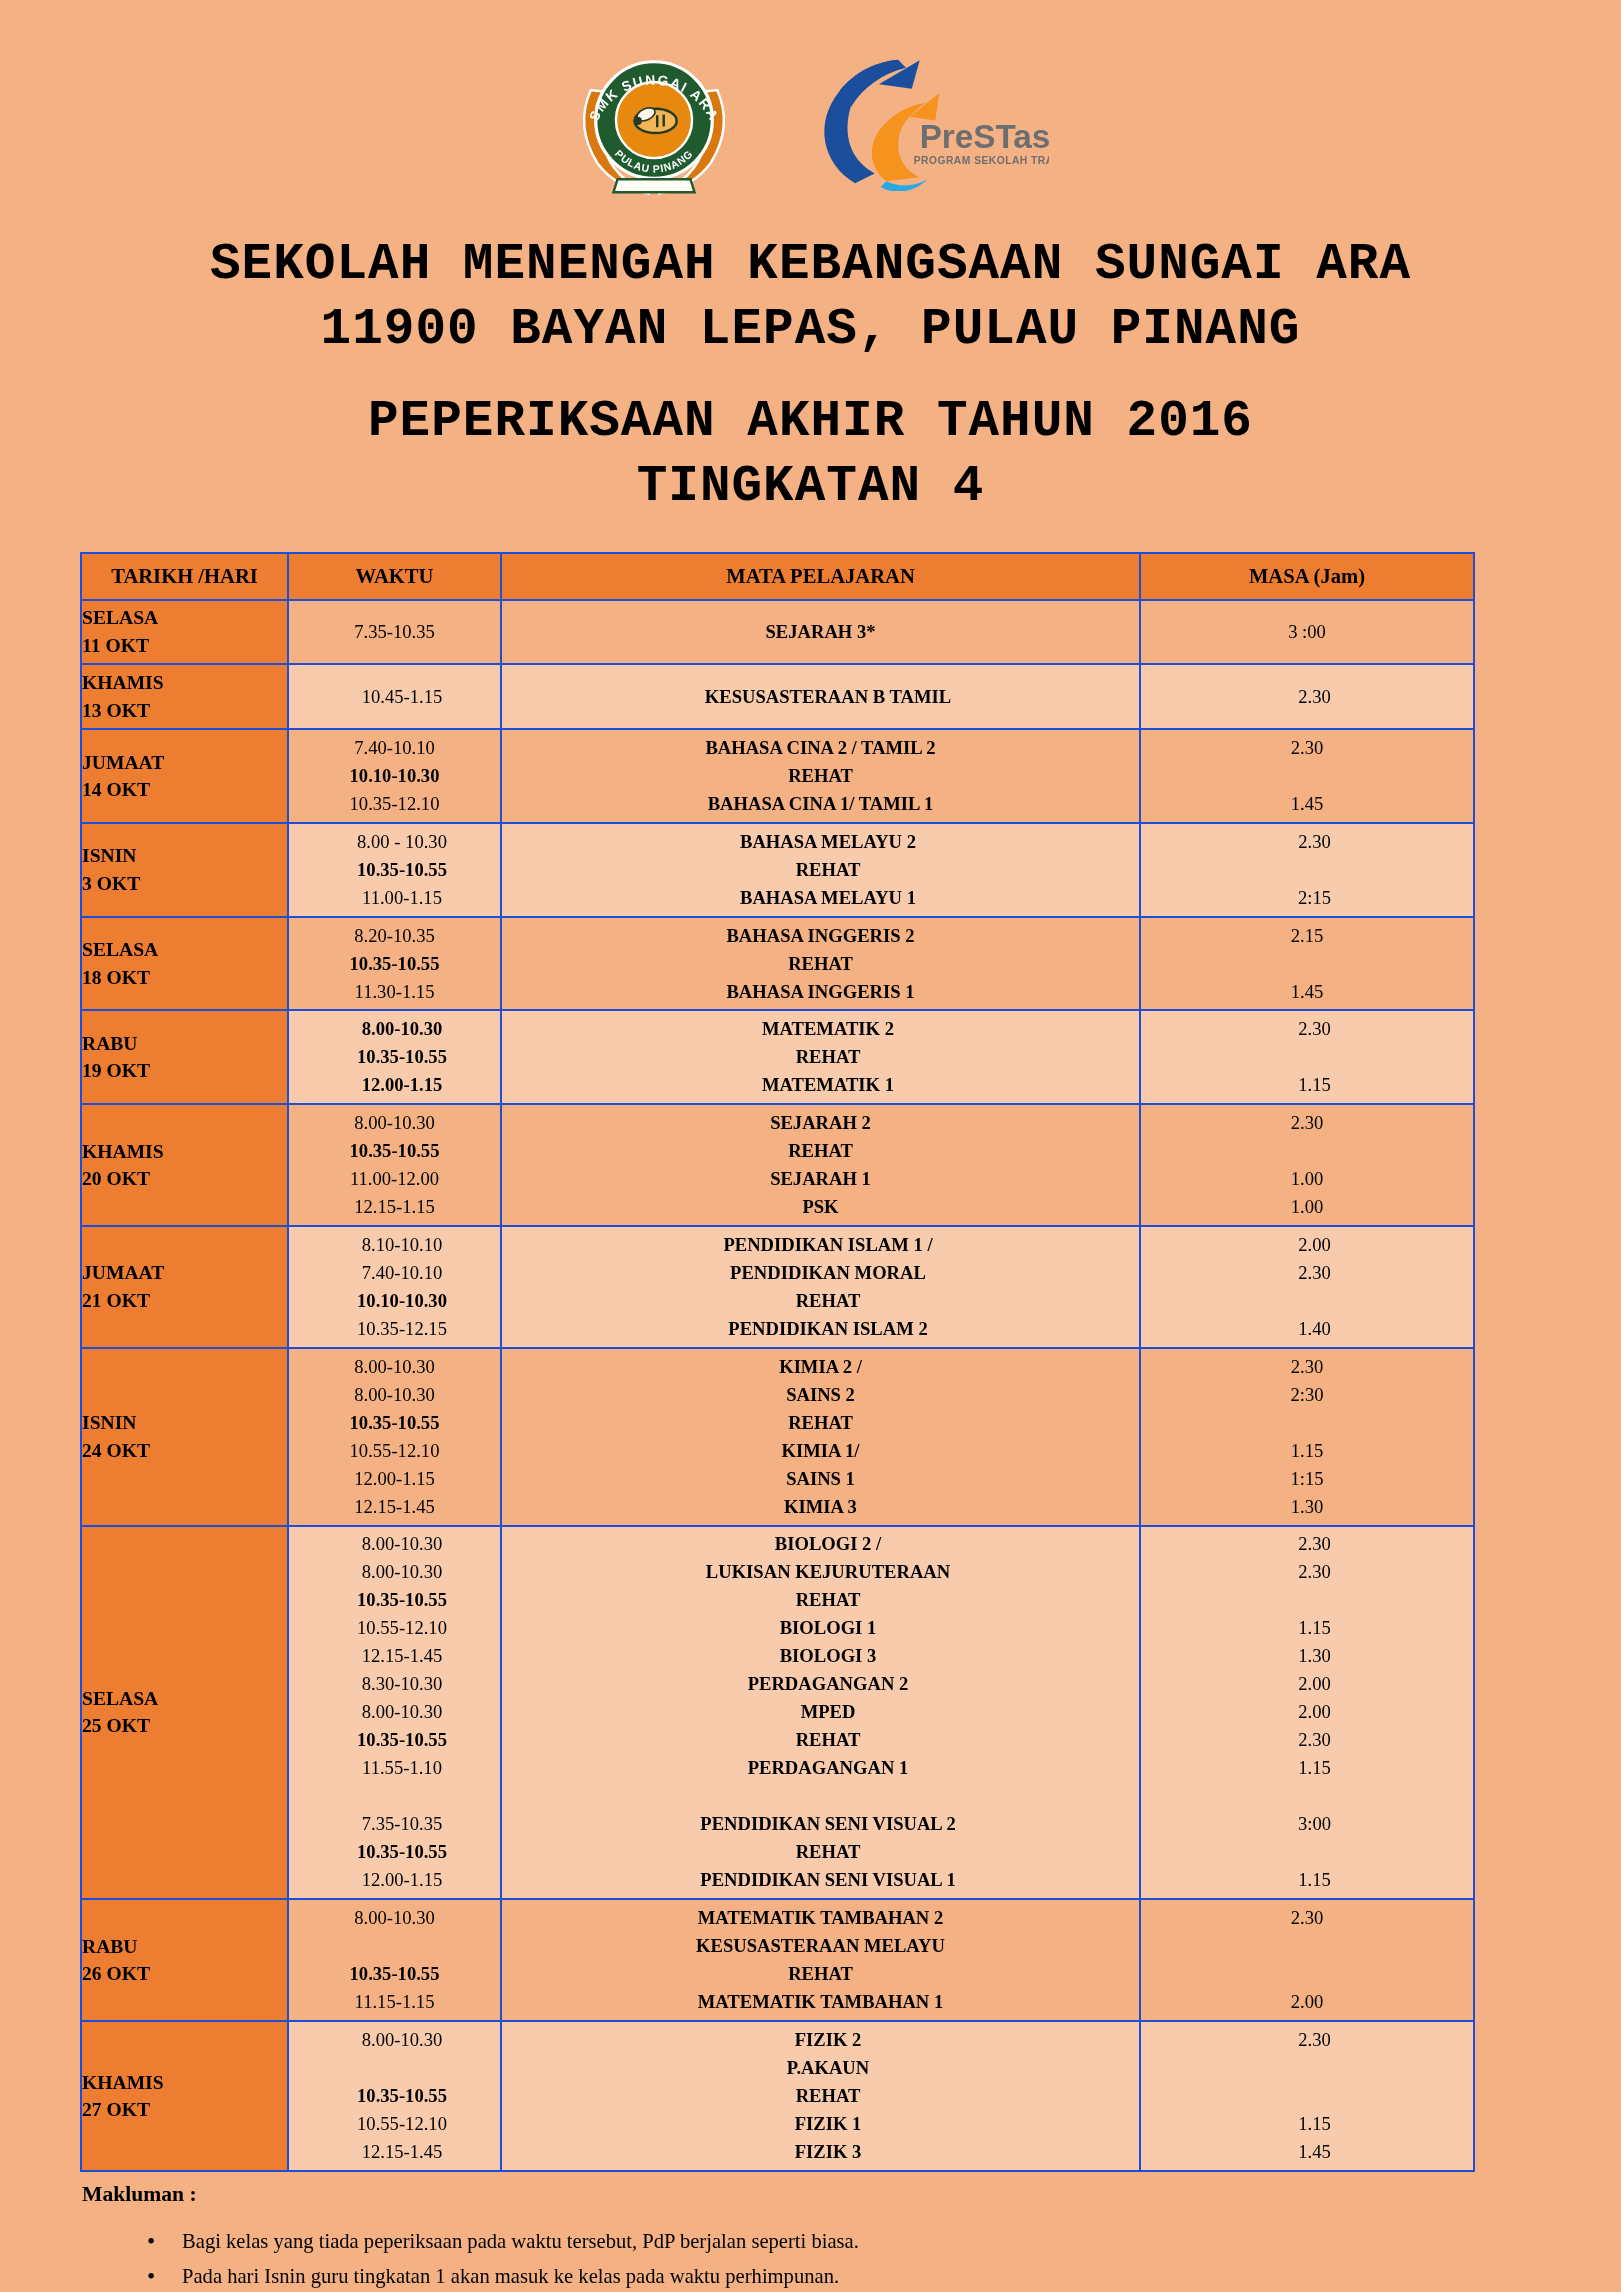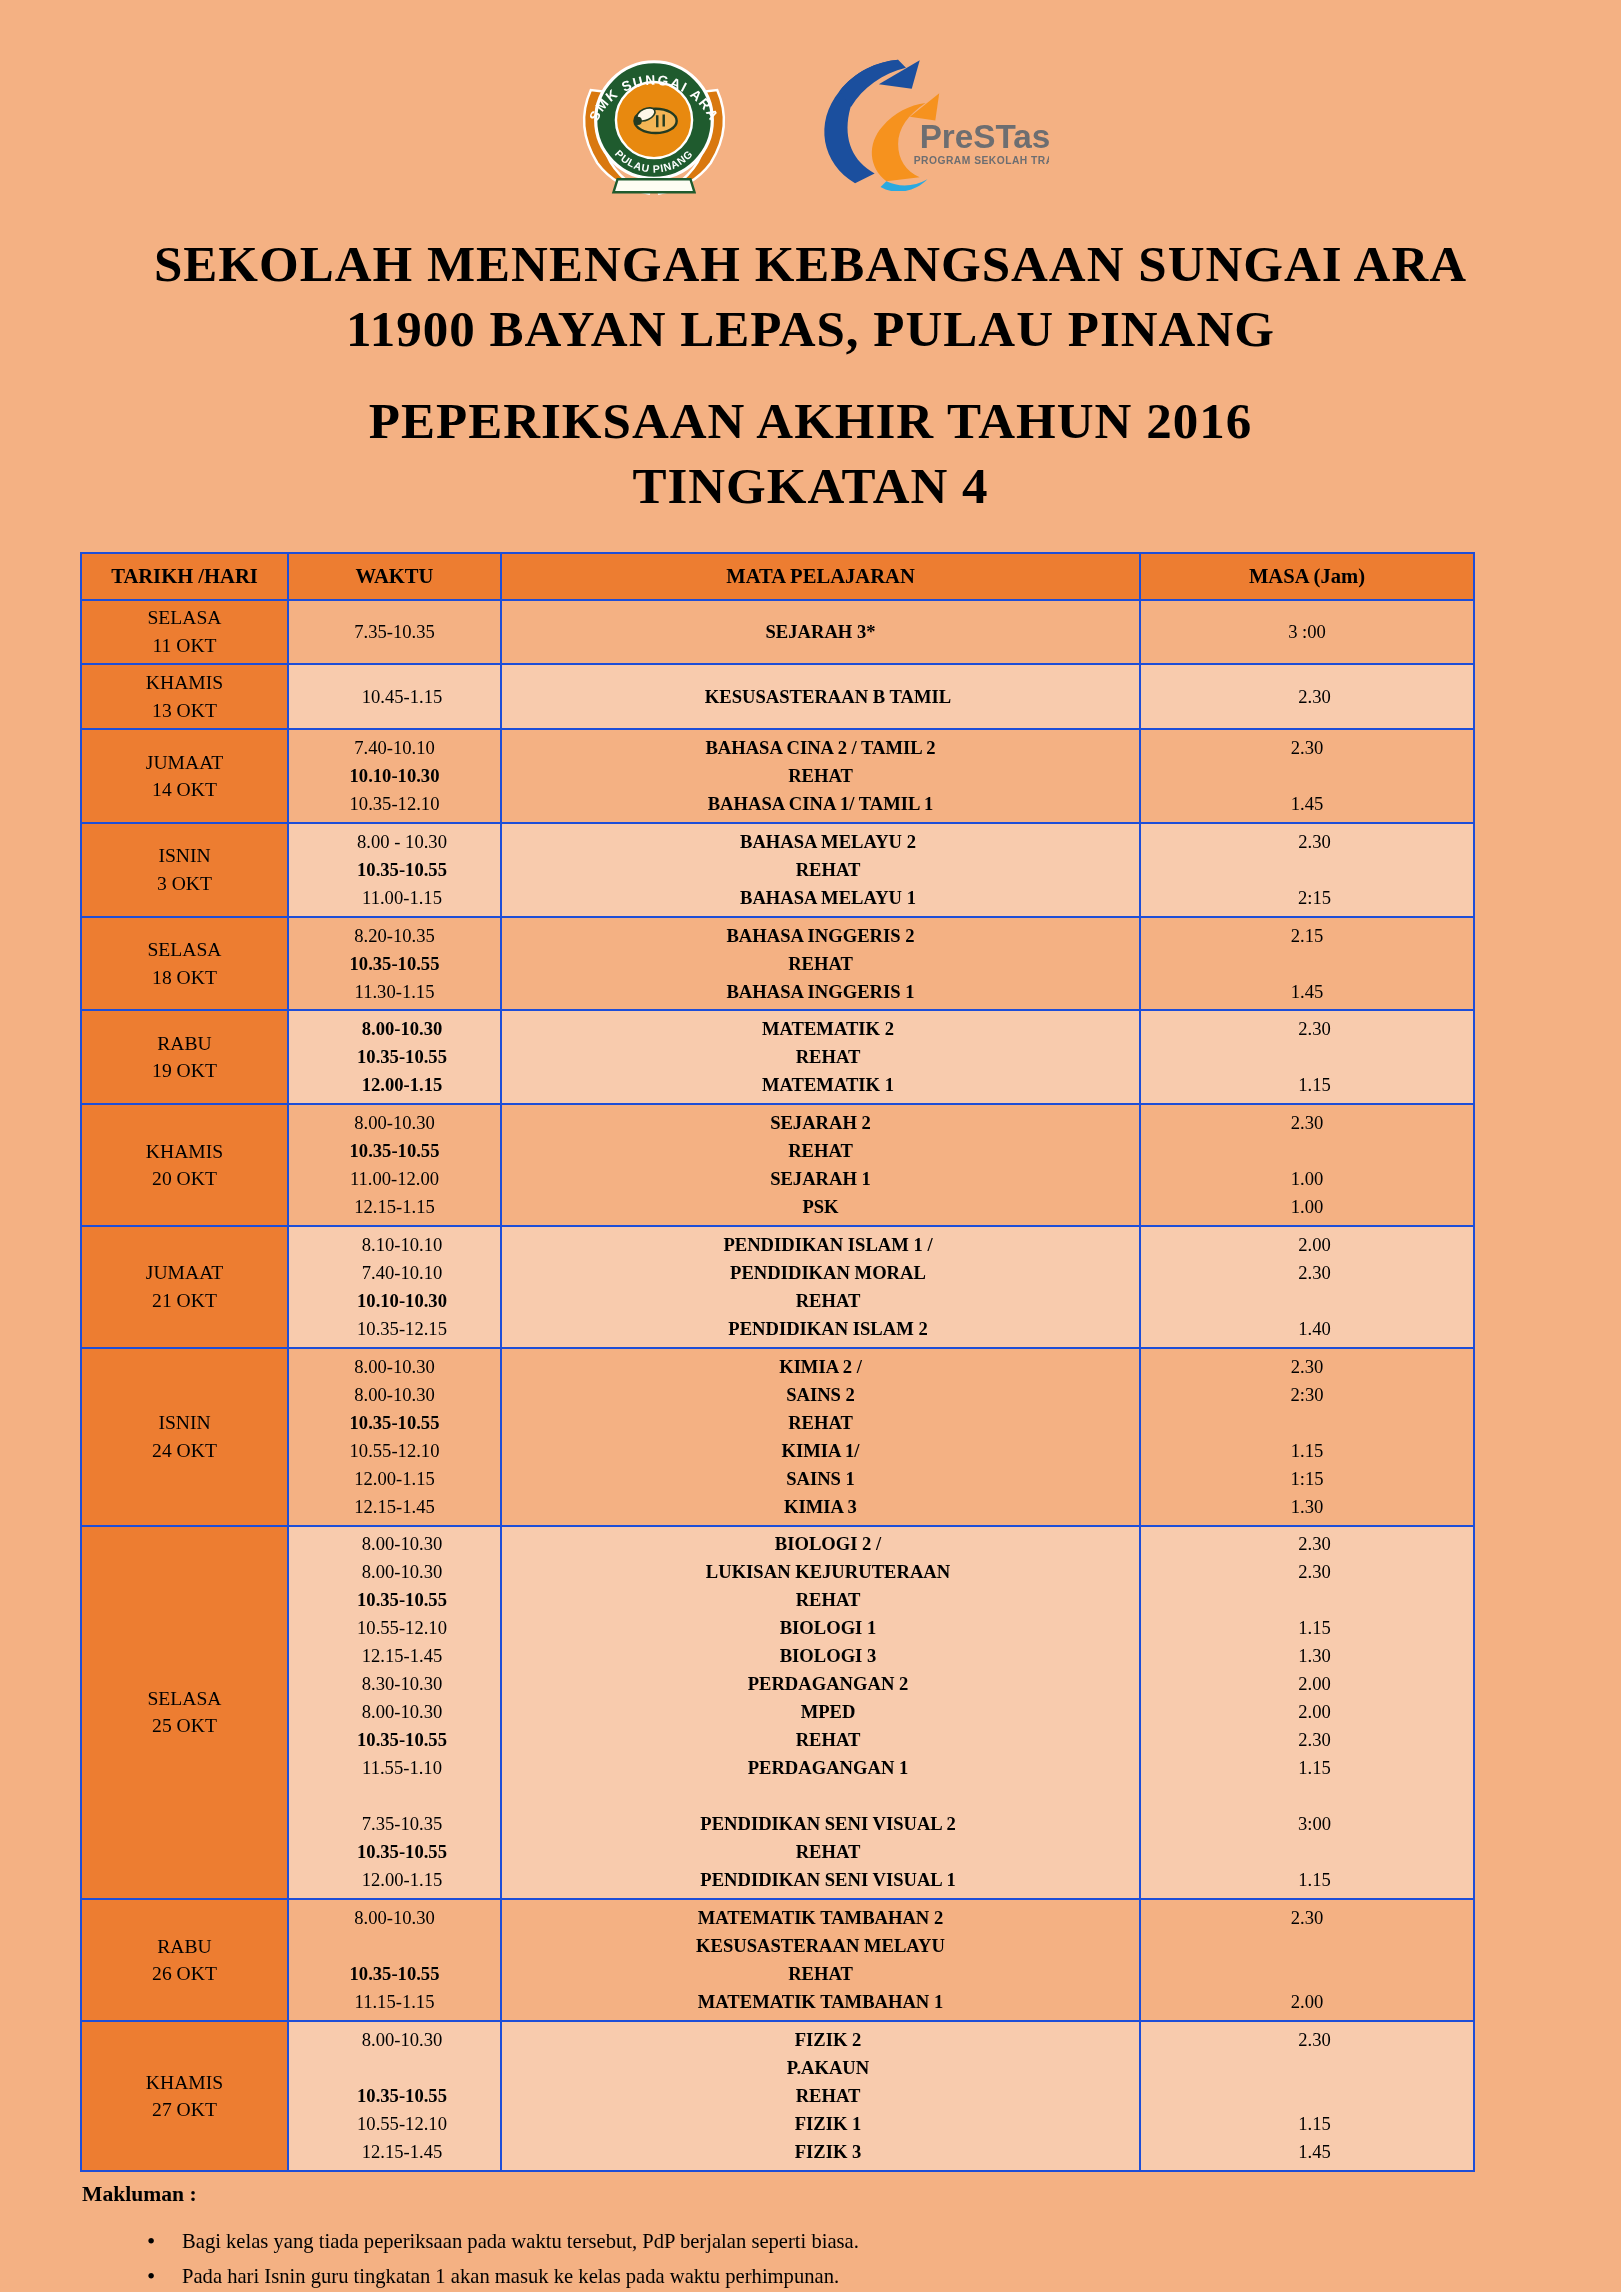--- a/index.html
+++ b/index.html
@@ -24,20 +24,21 @@
   .prestasi-wrap { width:245px; height:137px; }
   
   .school-name { margin-top:25.5px; text-align:center; }
   .exam-title  { margin-top:27px; text-align:center; }
   .title-line {
     font-size:51px;
     font-weight:bold;
     line-height:65px;
     letter-spacing:1px;
     white-space:nowrap;
+    font-family:Liberation Mono, monospace;
   }
   
   table.timetable {
     margin-left:80px;
     margin-top:33px;
     width:1393px;
     border-collapse:collapse;
     table-layout:fixed;
     border:2.9px solid #000;
   }
@@ -47,23 +48,23 @@
     background:#ED7D31;
     height:47px;
     font-size:20.6px;
     font-weight:bold;
     text-align:center;
     vertical-align:middle;
   }
   .timetable td { vertical-align:middle; padding:3.9px 0; }
   td.day {
     background:#ED7D31;
-    text-align:center;
+    text-align:left;
     font-size:19.6px;
-    font-weight:normal;
+    font-weight:bold;
     line-height:27.4px;
   }
   tr.row-a td.c { background:#F4B183; }
   tr.row-b td.c { background:#F8CBAD;padding-left:15px; }
   .line {
     height:28px;
     display:flex;
     align-items:center;
     justify-content:center;
     font-size:18.6px;

